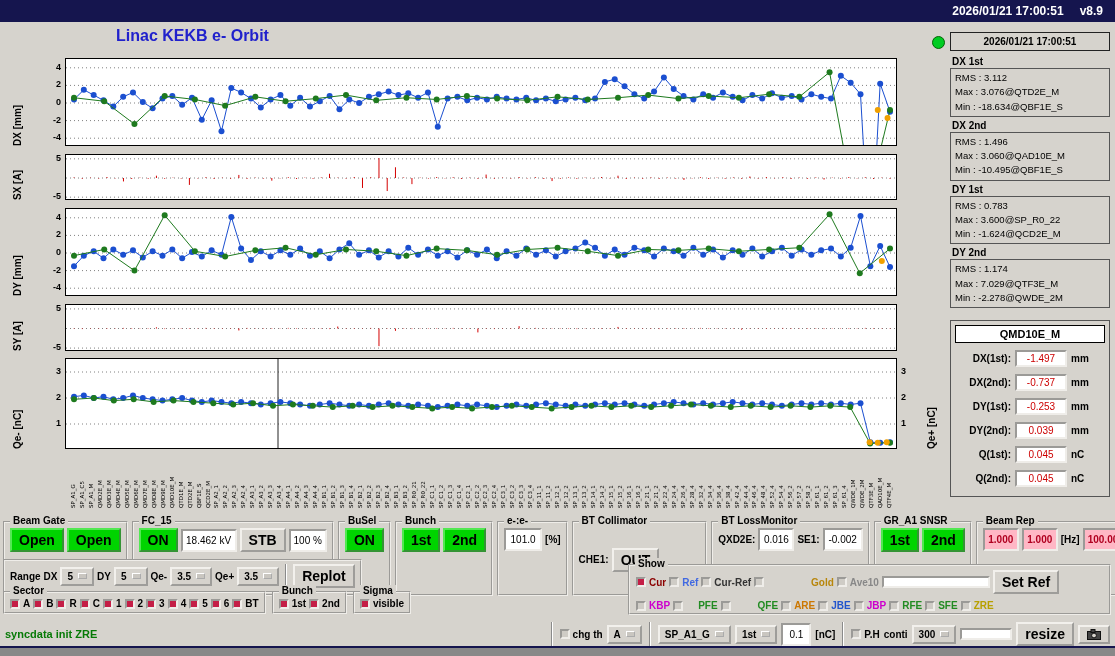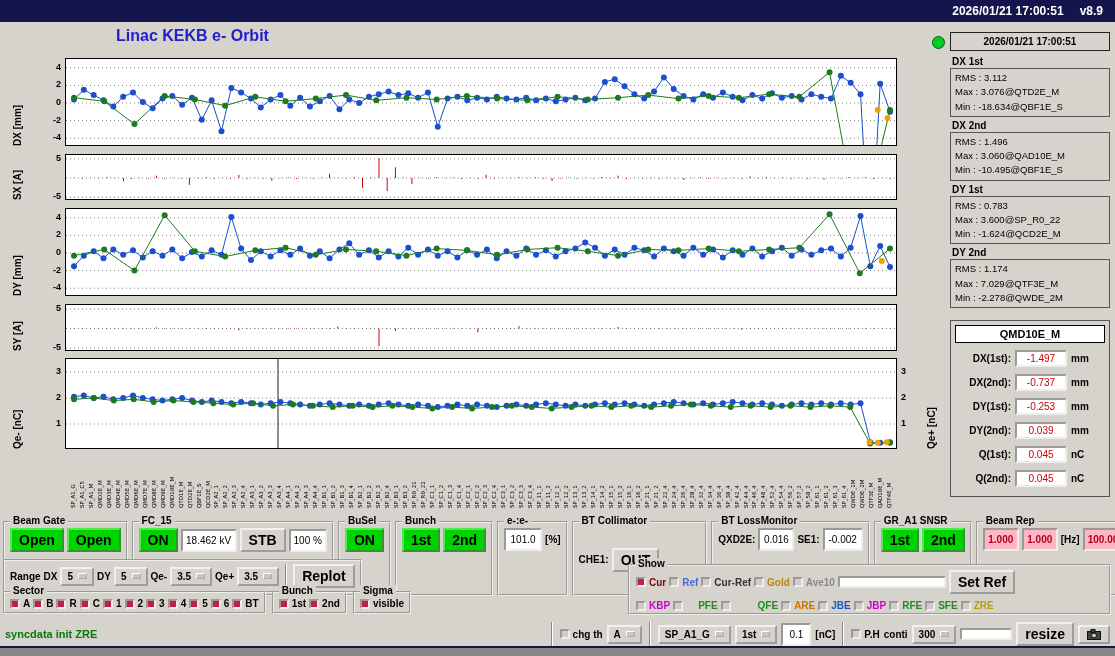--- a/index.html
+++ b/index.html
@@ -1112,21 +1112,21 @@
           <span class="chk">
             <span class="chkbox"></span>
             <span class="chktxt" style="color: rgb(65, 105, 225);">Ref</span>
           </span>
           <span class="chk">
             <span class="chkbox"></span>
             <span class="chktxt" style="color: rgb(51, 51, 51);">Cur-Ref</span>
           </span>
           <span class="chk">
             <span class="chkbox"></span>
-            <span class="chktxt" style="color: rgb(184, 134, 11);">Gold</span>
+            <span class="chktxt" style="color: rgb(184, 134, 11); margin-left: 44px;">Gold</span>
           </span>
           <span class="chk">
             <span class="chkbox"></span>
             <span class="chktxt" style="color: rgb(136, 136, 136);">Ave10</span>
           </span>
           <div class="entry" style="min-width: 108px;"></div>
           <div class="btn">Set Ref</div>
         </div>
         <div class="fitems">
           <span class="chk">

